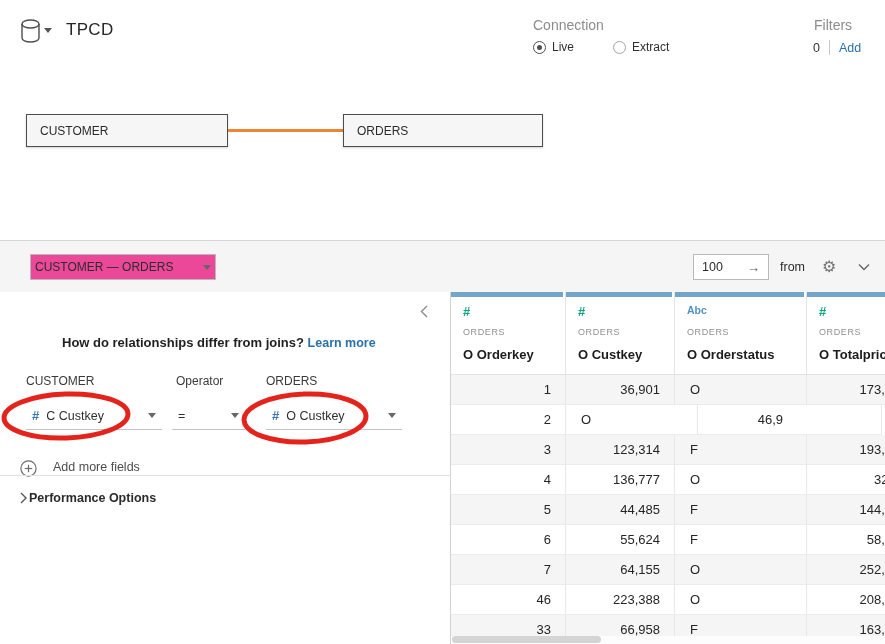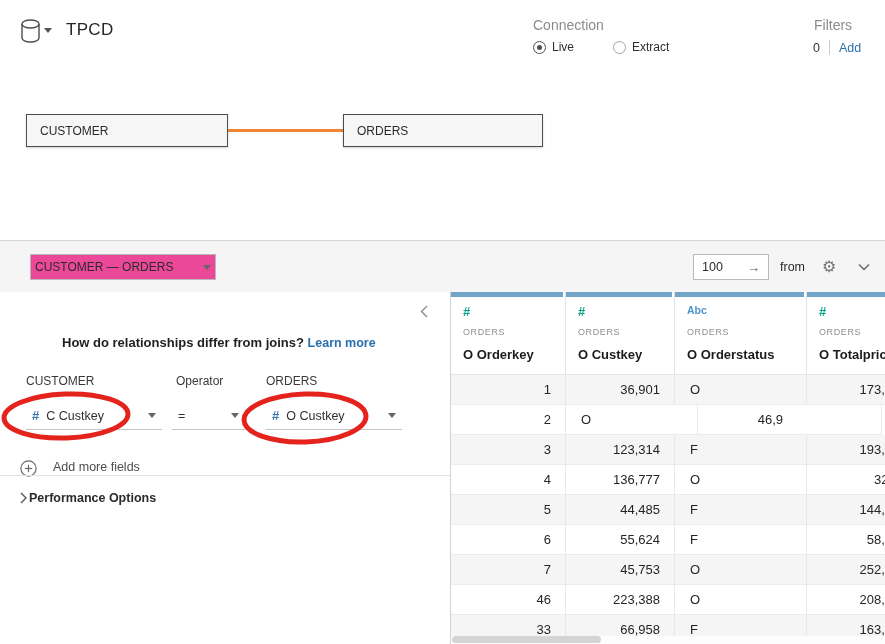--- a/index.html
+++ b/index.html
@@ -252,21 +252,21 @@
           <div class="grid-cell right" style="width: 184px; padding-right: 98px;">144,6</div>
         </div>
         <div class="grid-row even">
           <div class="grid-cell right" style="width: 115px;">6</div>
           <div class="grid-cell right" style="width: 109px;">55,624</div>
           <div class="grid-cell left" style="width: 132px;">F</div>
           <div class="grid-cell right" style="width: 184px; padding-right: 98px;">58,7</div>
         </div>
         <div class="grid-row odd">
           <div class="grid-cell right" style="width: 115px;">7</div>
-          <div class="grid-cell right" style="width: 109px;">45,753</div>
+          <div class="grid-cell right" style="width: 109px;">64,155</div>
           <div class="grid-cell left" style="width: 132px;">O</div>
           <div class="grid-cell right" style="width: 184px; padding-right: 98px;">252,0</div>
         </div>
         <div class="grid-row even">
           <div class="grid-cell right" style="width: 115px;">46</div>
           <div class="grid-cell right" style="width: 109px;">223,388</div>
           <div class="grid-cell left" style="width: 132px;">O</div>
           <div class="grid-cell right" style="width: 184px; padding-right: 98px;">208,6</div>
         </div>
         <div class="grid-row odd">

